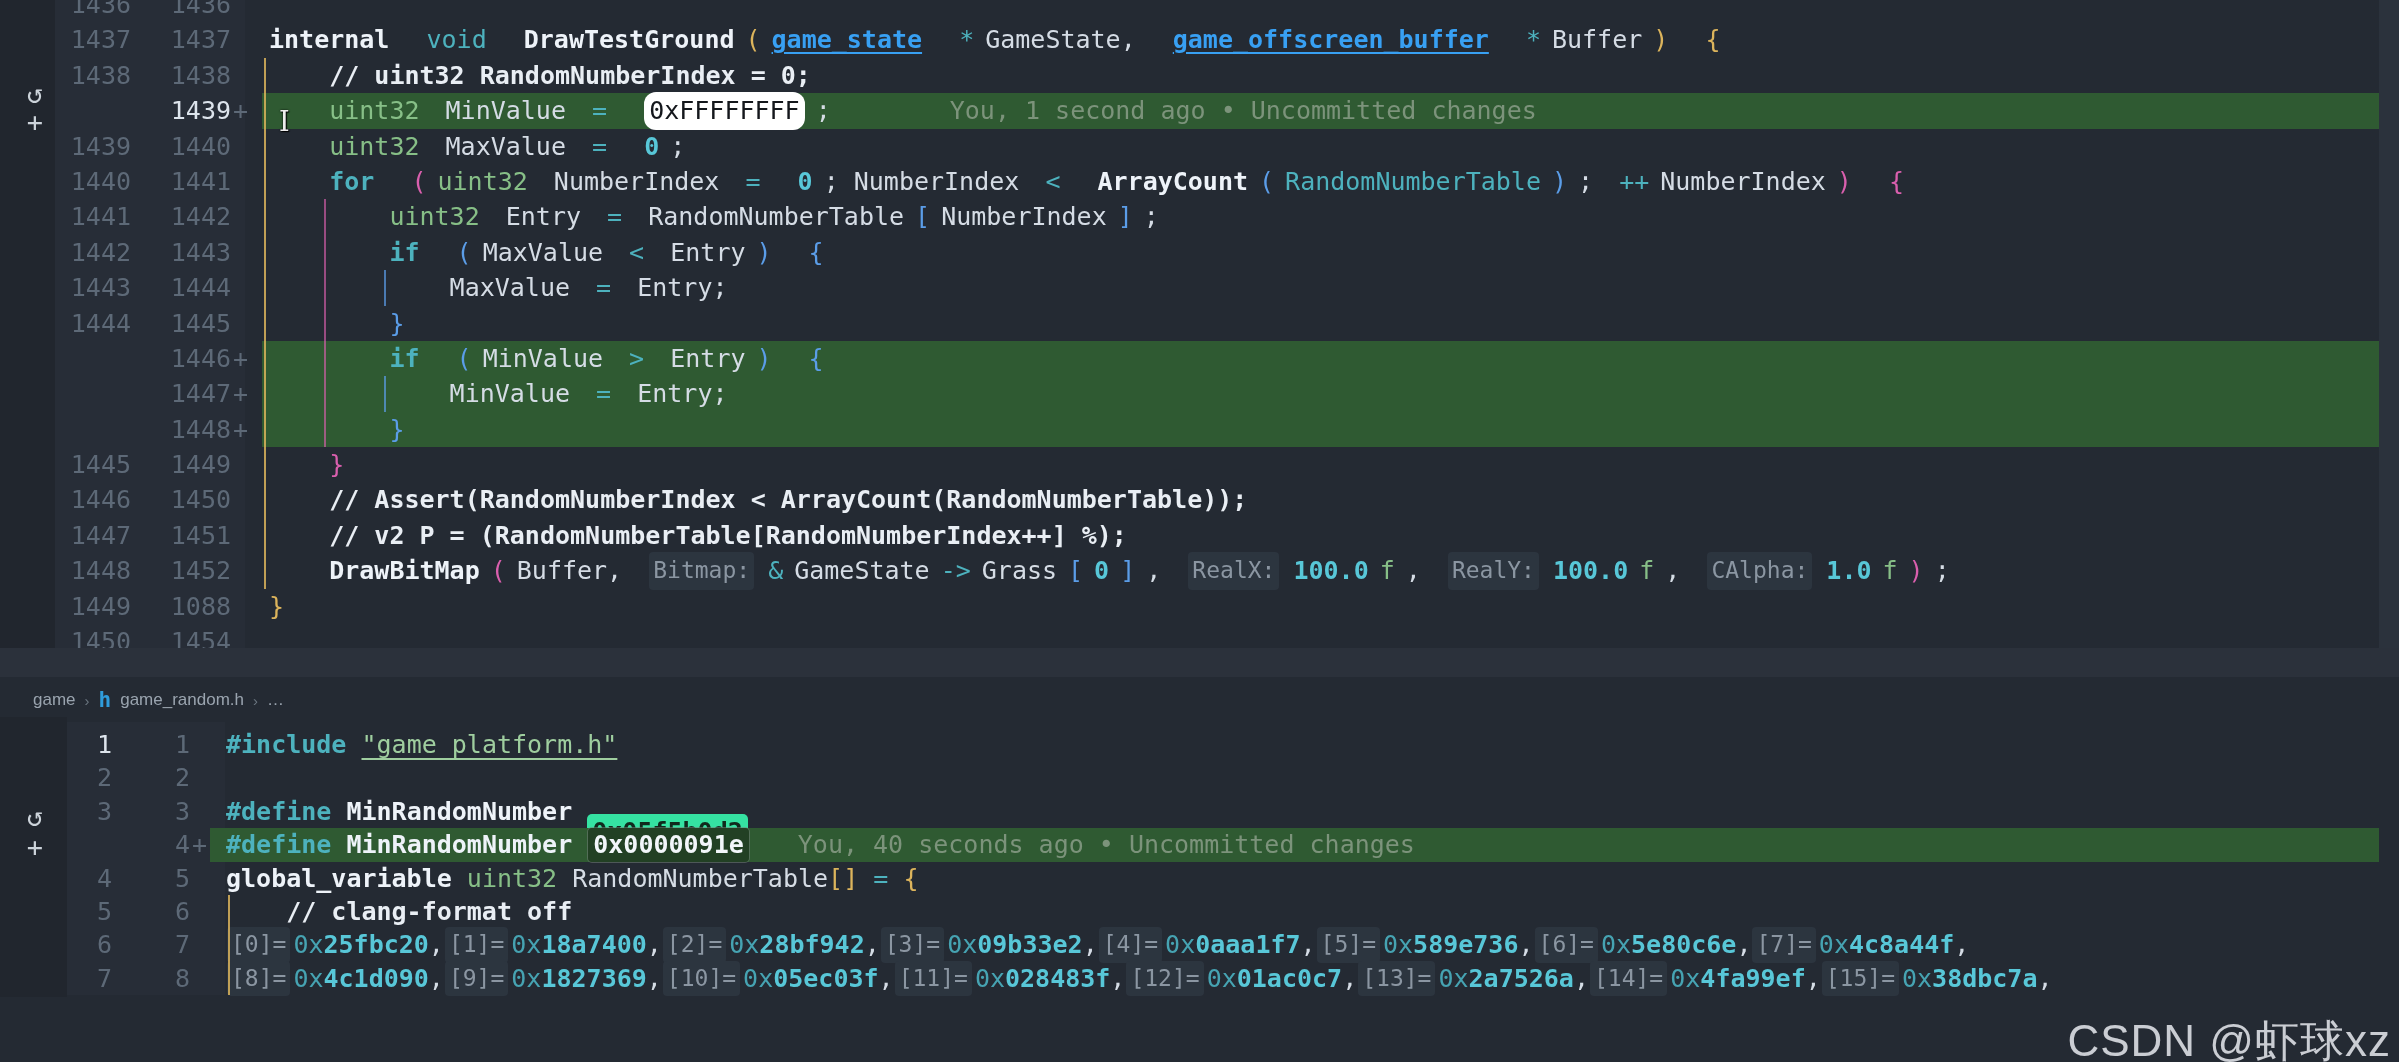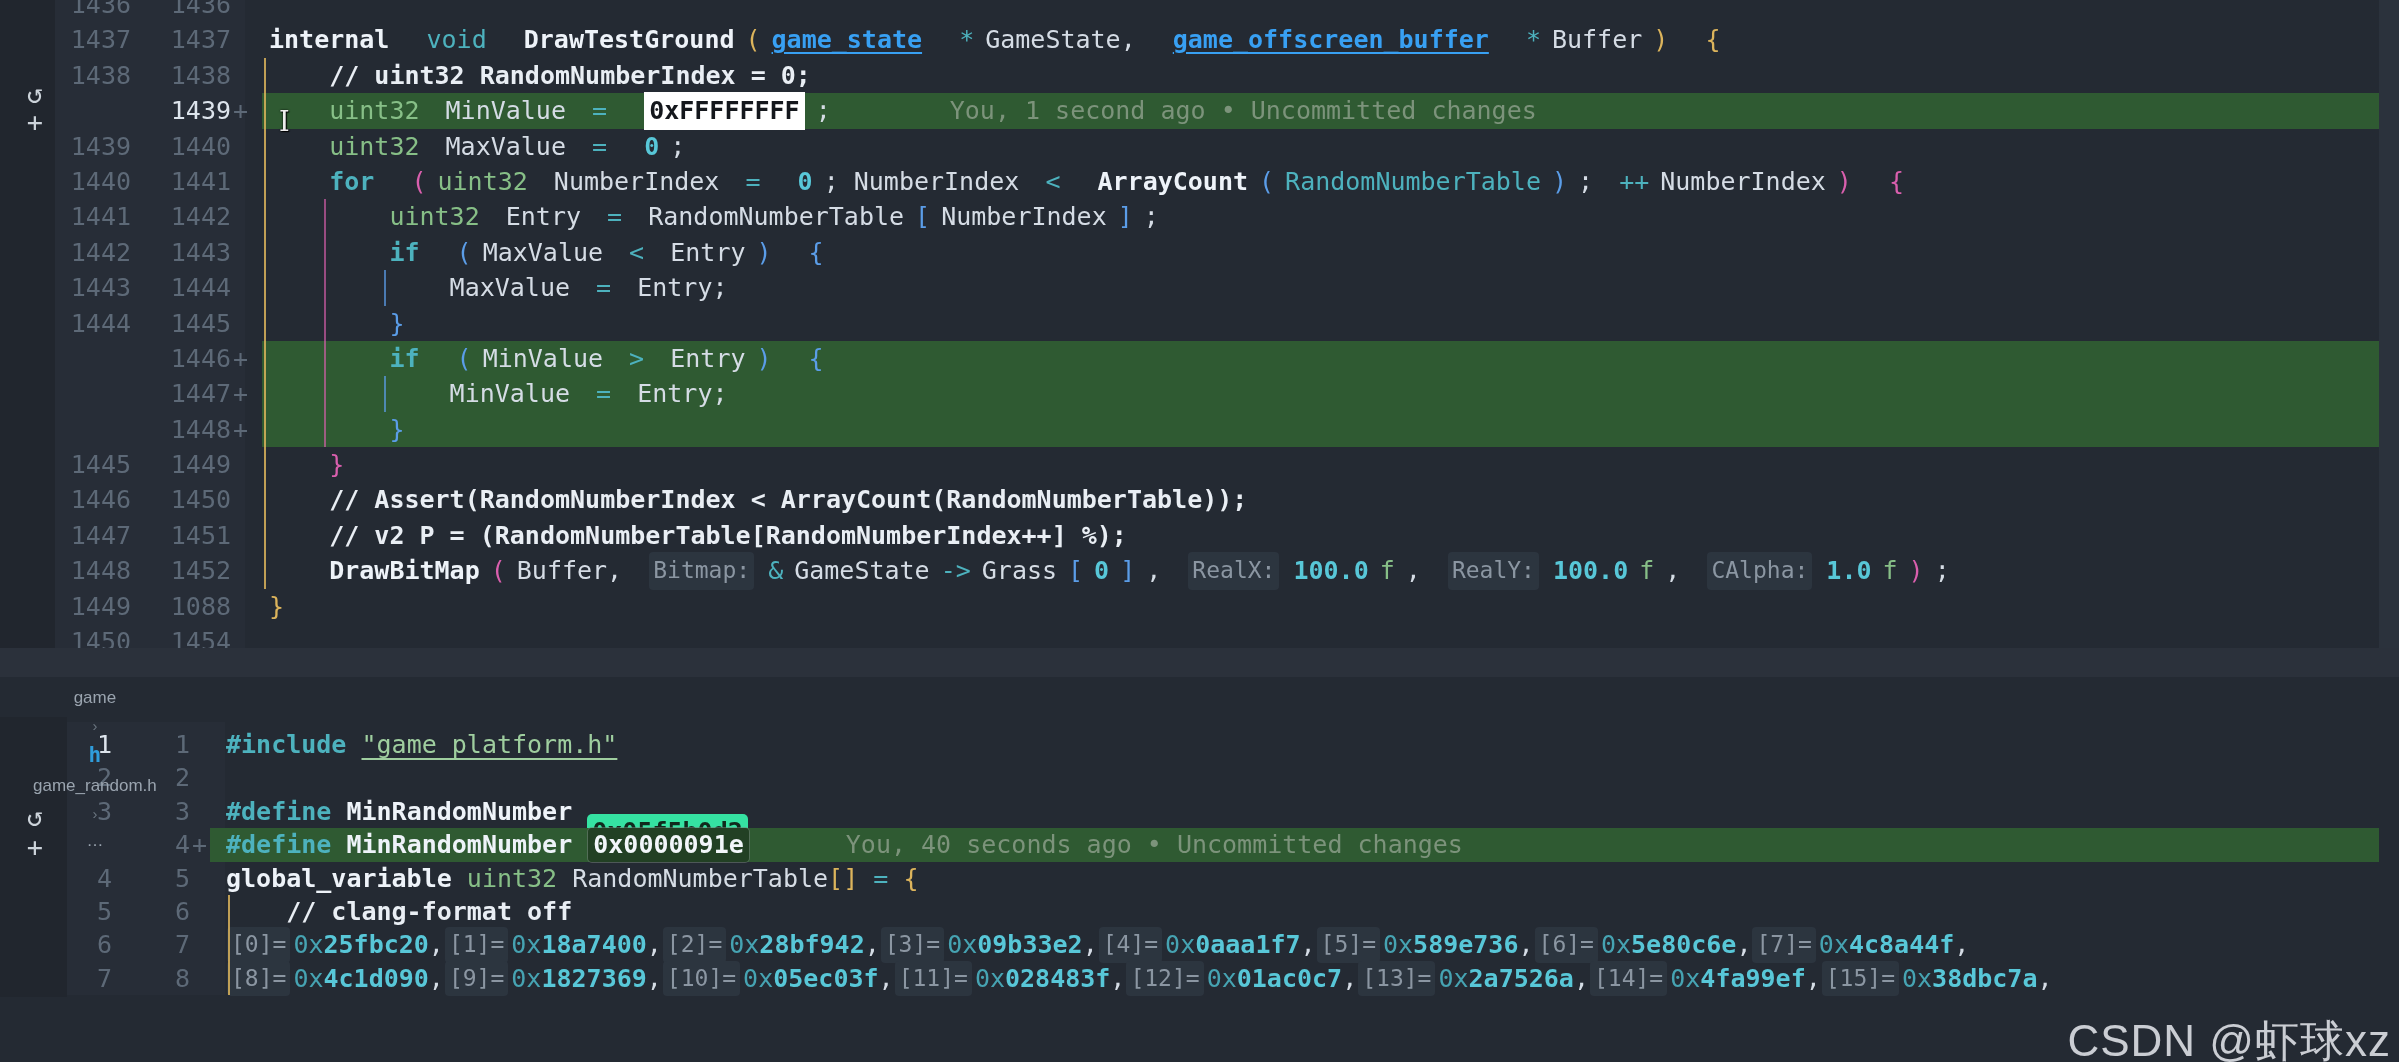--- a/index.html
+++ b/index.html
@@ -42,38 +42,38 @@
   .tk-kwb{color:var(--c-kw);font-weight:bold;}
   .tk-ty{color:var(--c-ty);}
   .tk-num{color:var(--c-num);font-weight:bold;}
   .tk-hx0{color:var(--c-hx0);}
   .tk-hx1{color:var(--c-num);font-weight:bold;}
   .tk-b1{color:var(--c-b1);} .tk-b2{color:var(--c-b2);} .tk-b3{color:var(--c-b3);}
   .tk-link{color:var(--c-link);font-weight:bold;text-decoration:underline;text-underline-offset:4px;}
   .tk-str{color:var(--c-str);text-decoration:underline;text-underline-offset:5px;}
   .tk-hint{color:var(--hint-fg);background:var(--hint-bg);border-radius:4px;padding:1px 4px;
            margin:0 3px 0 1px;font-size:23px;}
-  .tk-chipw{color:#14171c;background:#ffffff;font-weight:bold;border-radius:0;padding:1px 5px;}
+  .tk-chipw{color:#14171c;background:#ffffff;font-weight:normal;border-radius:12px;padding:1px 5px;}
   .tk-chipg{color:#10291d;background:#35e2a2;font-weight:bold;border-radius:5px;padding:1px 5px;margin-top:41px;}
   .tk-chipd{color:#f2f6fa;background:rgba(8,16,10,0.34);font-weight:bold;border-radius:5px;
             padding:0 5px;border:1px solid rgba(200,220,210,0.30);}
   .glens{color:var(--glens);font-weight:normal;}
   #pane-top .glens{margin-left:108px;}
-  #pane-bottom .glens{margin-left:96px;}
+  #pane-bottom .glens{margin-left:48px;}
   
   .guide{position:absolute;width:2px;opacity:.85;}
   .g1{background:var(--c-b1);} .g2{background:var(--c-b2);opacity:.65;} .g3{background:var(--c-b3);opacity:.7;}
   
   .gicon{position:absolute;font-family:var(--mono);color:#ccd3da;font-size:27px;line-height:27px;
          width:30px;text-align:center;cursor:pointer;}
   
   #scroll-strip{position:absolute;top:0;height:648px;right:0;width:20px;background:var(--scroll);}
   
   #breadcrumb{position:absolute;left:33px;top:688px;height:24px;display:flex;align-items:center;
-              font-size:17px;color:#9aa4af;gap:9px;flex-direction:column;}
+              font-size:17px;color:#9aa4af;gap:9px;}
   #breadcrumb .bsep{color:#6b7680;font-size:15px;}
   #breadcrumb .ficon{color:#2f9cdb;font-weight:bold;font-size:21px;font-family:var(--mono);}
   
   #ibeam{position:absolute;left:279px;top:106px;font-family:"DejaVu Serif",serif;font-size:27px;
          color:#ededed;text-shadow:0 0 2px #000,1px 1px 1px #000;pointer-events:none;}
   
   #watermark{position:absolute;right:8px;top:1012px;font-size:44px;color:rgba(225,228,233,0.88);
              letter-spacing:1px;}
 </style>
 </head>

